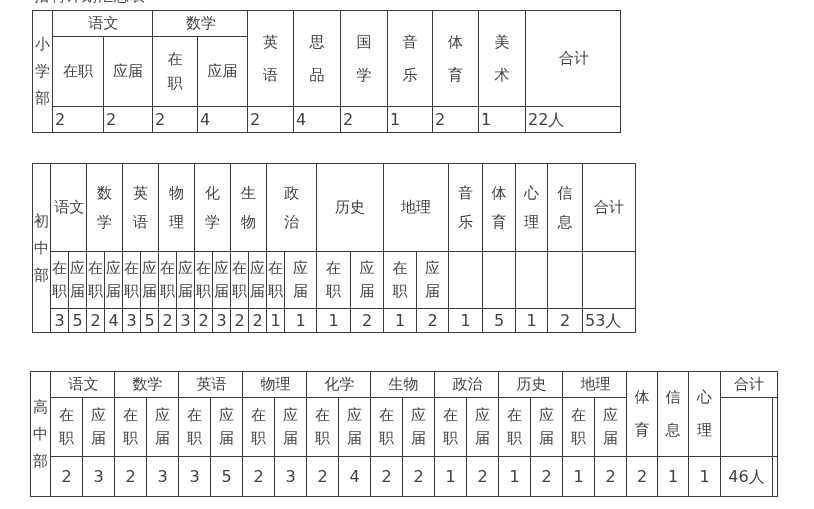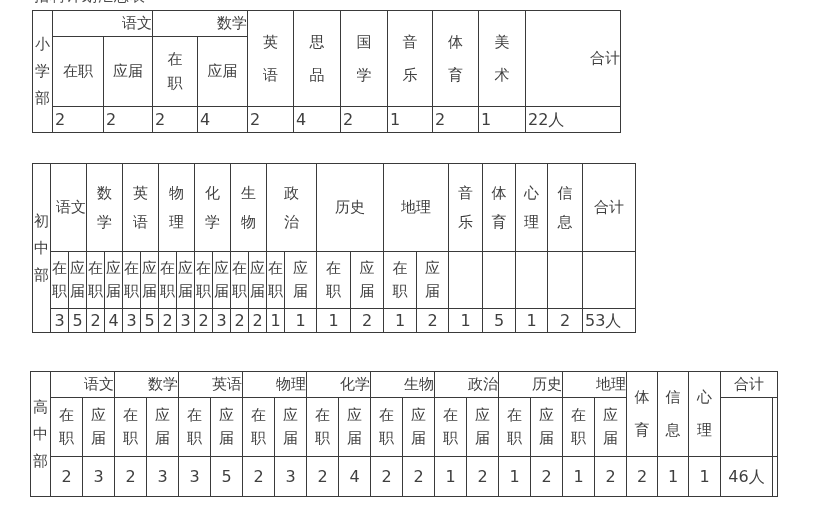--- a/index.html
+++ b/index.html
@@ -7,21 +7,21 @@
     width:814px;height:509px;position:relative;background:#ffffff;
     font-family:"DejaVu Sans",sans-serif;color:#3f3f3f;overflow:hidden;
   }
   .clip-line{position:absolute;left:34px;top:0;width:220px;height:6px;overflow:hidden;}
   .clip-line span{display:block;margin-top:-13px;font-size:15px;letter-spacing:1px;color:#4a4a4a;}
   table{border-collapse:collapse;table-layout:fixed;position:absolute;background:#fff;}
   td{
     border:1px solid #3a3a3a;padding:0;font-size:15px;line-height:1.25;
     text-align:center;vertical-align:middle;overflow:hidden;word-break:break-all;
   }
-  td.left{text-align:right;padding-left:2px;}
+  td.left{text-align:center;padding-left:2px;}
   td.num{font-size:16px;}
   td.numleft{font-size:16px;text-align:left;padding-left:2px;}
   td.dept{line-height:1.8;}
   .vh{line-height:2.2;}      
   .vs{line-height:1.9;}      
   .vz{line-height:1.55;}     
   #t-primary{left:32px;top:10px;width:588px;}
   #t-junior{left:32px;top:163px;width:603px;}
   #t-senior{left:30px;top:371px;width:747px;}
 </style>

